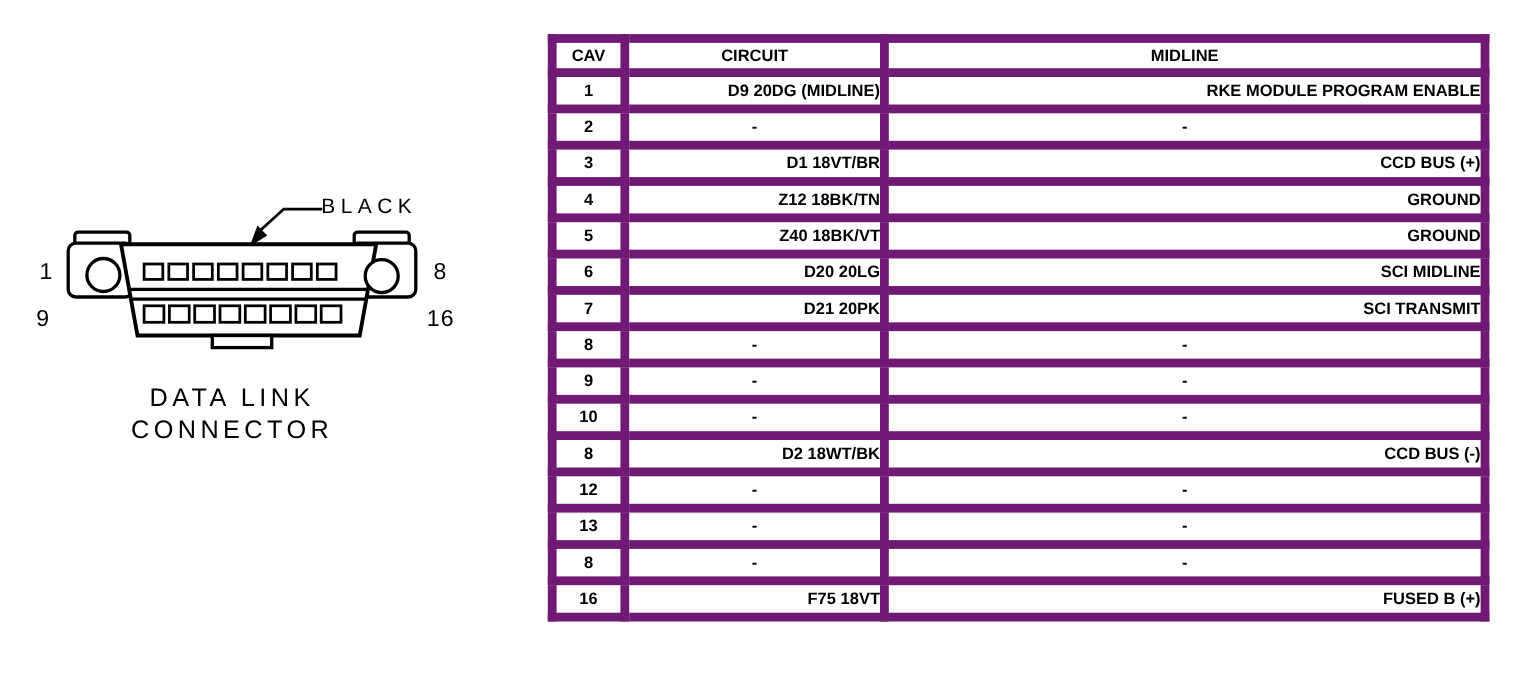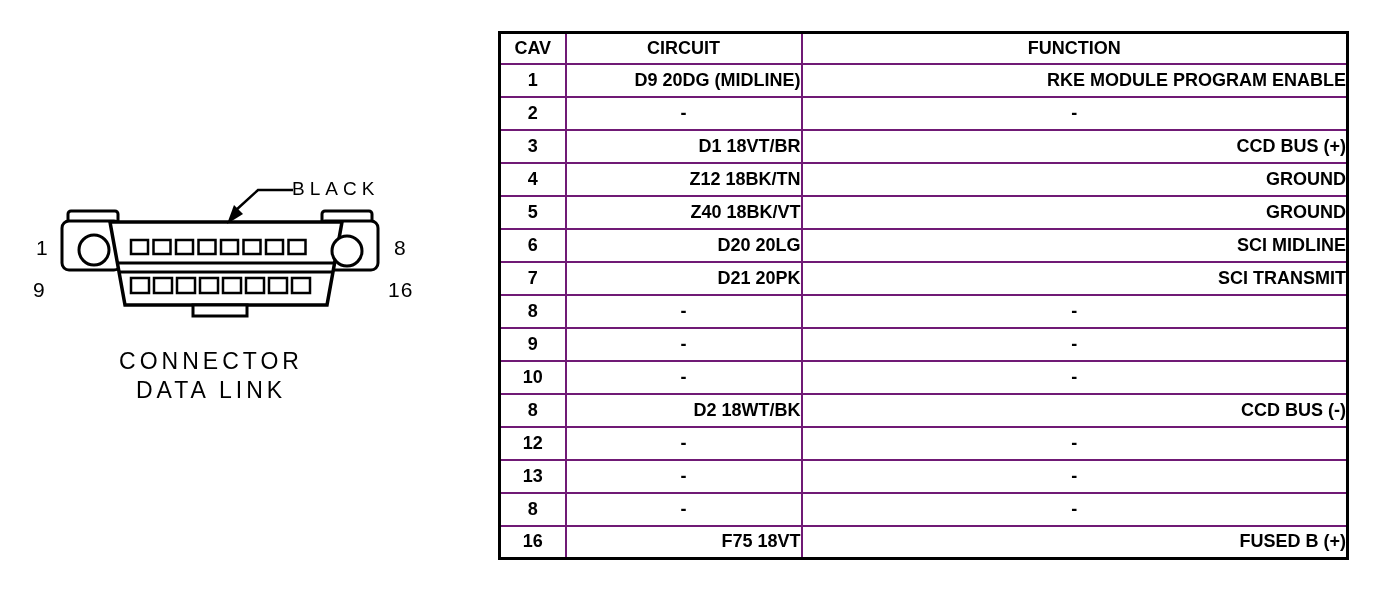--- a/index.html
+++ b/index.html
@@ -83,22 +83,22 @@
     width: 848px;
     border-collapse: collapse;
     table-layout: fixed;
     border: 3px solid #000;
   }
   table.pinout col.c-cav  { width: 66px; }
   table.pinout col.c-circ { width: 236px; }
   table.pinout col.c-func { width: 546px; }
   table.pinout th,
   table.pinout td {
-    border: 2px solid #701a75;
-    font-size: 18px;
+    border: 8px solid #701a75;
+    font-size: 15px;
     font-weight: bold;
     padding: 0;
     overflow: hidden;
     white-space: nowrap;
     margin-top: 34px;
   }
   table.pinout thead tr { height: 31px; }
   table.pinout tbody tr { height: 33px; }
   table.pinout th { text-align: center; font-weight: bold; }
   td.cav-cell { text-align: center; }
@@ -157,37 +157,37 @@
     </svg>
 
     <span class="black-label">BLACK</span>
 
     <span class="pin-num pin-1">1</span>
     <span class="pin-num pin-8">8</span>
     <span class="pin-num pin-9">9</span>
     <span class="pin-num pin-16">16</span>
 
     <div class="diagram-caption">
+      <div>DATA LINK</div>
       <div>CONNECTOR</div>
-      <div>DATA LINK</div>
     </div>
   </div>
 
 
   <table class="pinout">
     <colgroup>
       <col class="c-cav">
         <col class="c-circ">
         <col class="c-func">
     </colgroup>
     <thead>
       <tr>
         <th>CAV</th>
         <th>CIRCUIT</th>
-        <th>FUNCTION</th>
+        <th>MIDLINE</th>
       </tr>
     </thead>
     <tbody>
         <tr>
           <td class="cav-cell">1</td>
           <td class="circuit-cell">D9 20DG (MIDLINE)</td>
           <td class="function-cell">RKE MODULE PROGRAM ENABLE</td>
         </tr>
         <tr>
           <td class="cav-cell">2</td>

